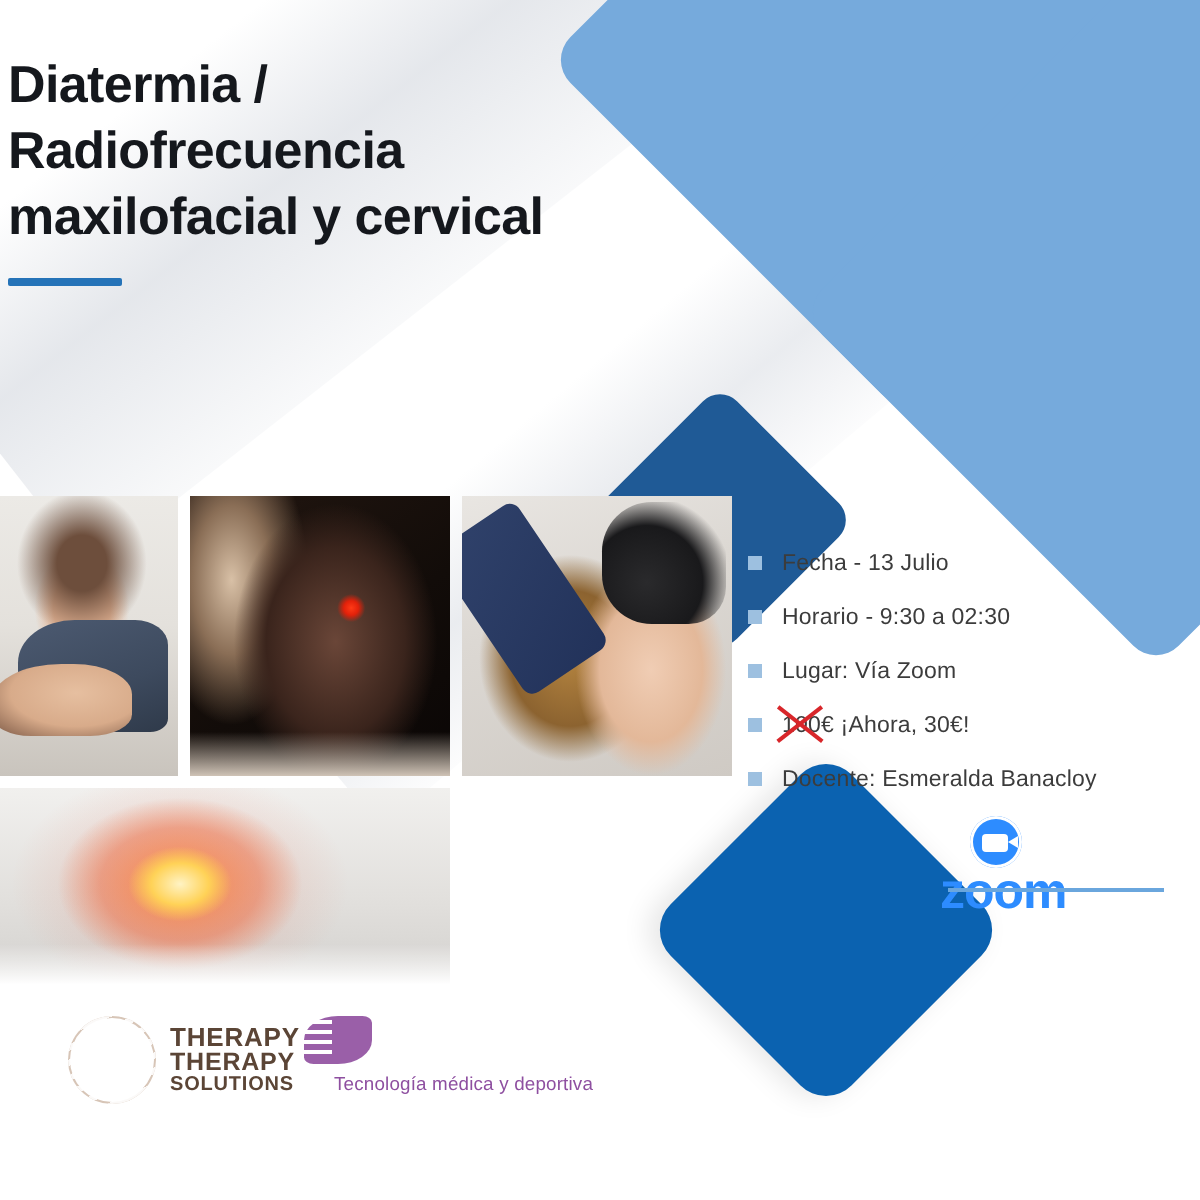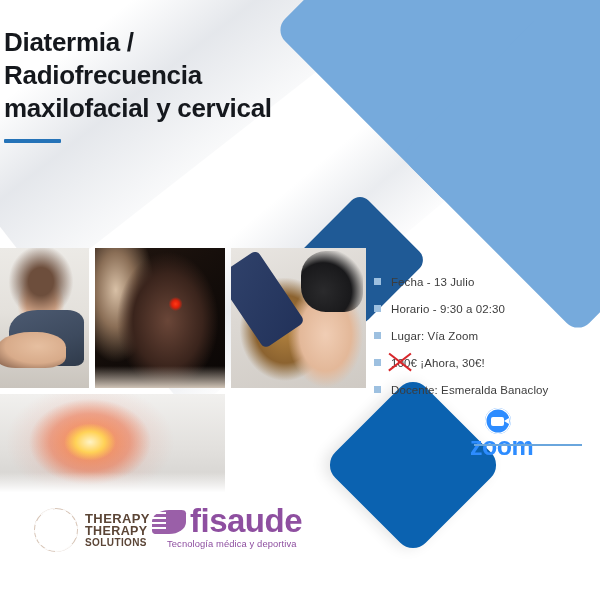--- a/index.html
+++ b/index.html
@@ -445,20 +445,19 @@
       <div class="tgs-text">
         <div class="tgs-l1">THERAPY</div>
         <div class="tgs-l2">THERAPY</div>
         <div class="tgs-l3">SOLUTIONS</div>
       </div>
     </div>
 
     <div class="logo-fisaude">
       <div class="fis-top">
         <div class="fis-mark"></div>
-        <div class="fis-word">fisaude</div>
       </div>
       <div class="fis-sub">Tecnología médica y deportiva</div>
     </div>
 
   </div>
 
 </div>
 
 </body></html>

